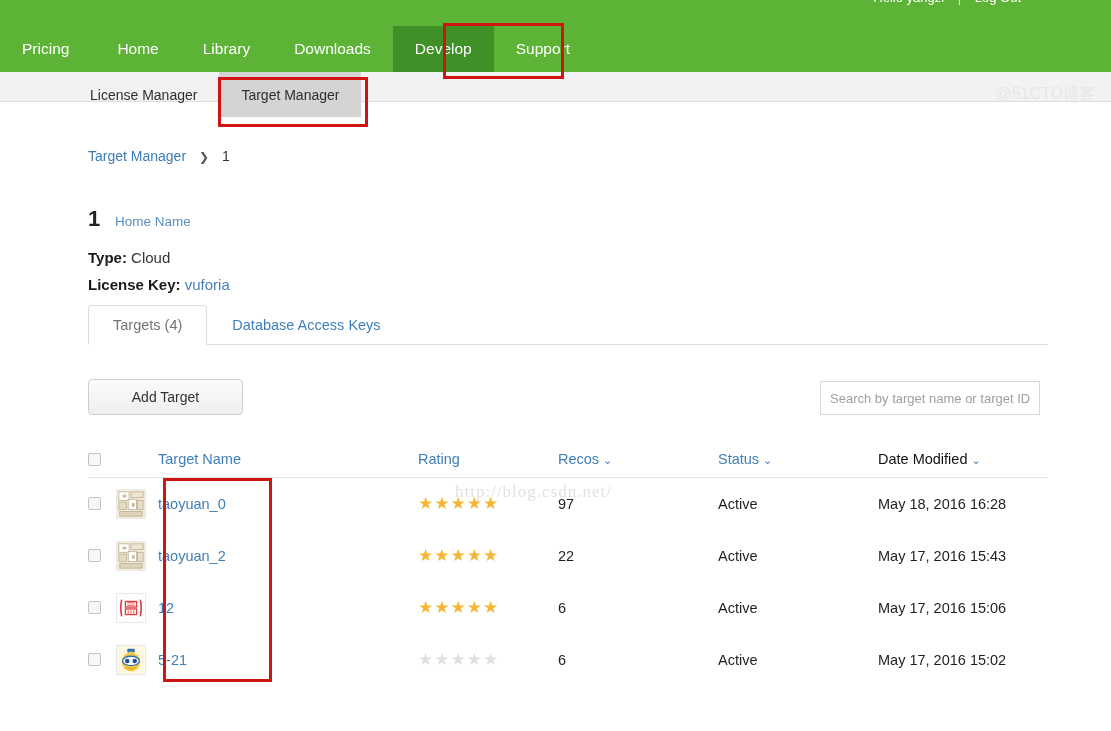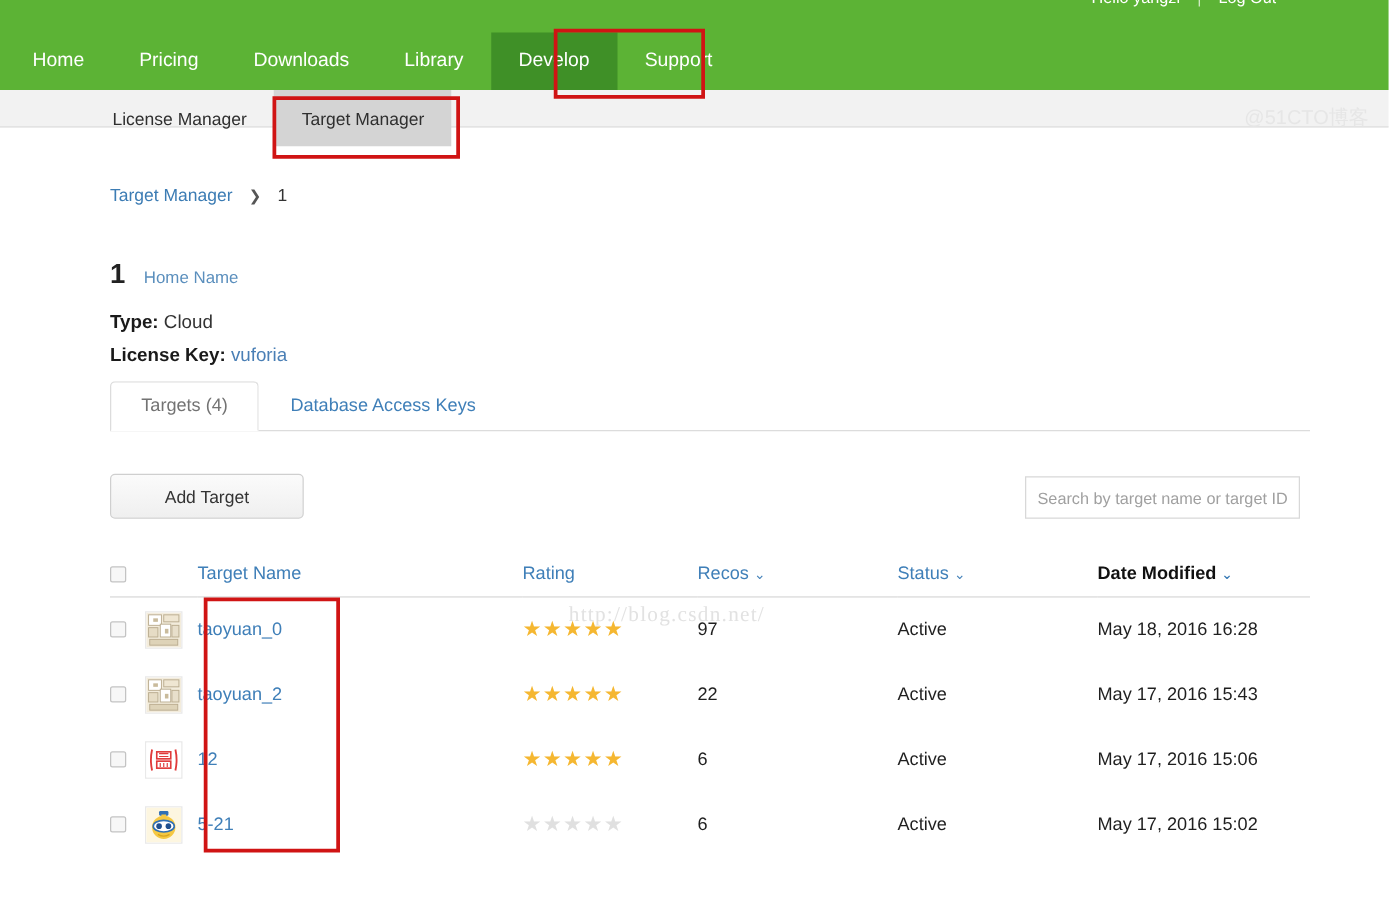--- a/index.html
+++ b/index.html
@@ -141,21 +141,21 @@
   
   .tbl {
     position:absolute; left:88px; top:328px;
     width:960px; border-collapse:collapse;
   }
   .tbl th {
     text-align:left; font-weight:normal; font-size:14.5px;
     color:#3f7fb8; padding:6px 0 10px 0;
     border-bottom:1px solid #e2e2e2; vertical-align:middle;
   }
-  .tbl th.sorted { color:#111; font-weight:bold;margin-left:40px; }
+  .tbl th.sorted { color:#111; font-weight:normal;margin-left:40px; }
   .tbl th .caret { color:#3f7fb8; font-size:11px; margin-left:4px; }
   .tbl td {
     font-size:14.5px; color:#222; padding:0;
     height:52px; vertical-align:middle;
   }
   .col-chk { width:28px; }
   .col-thumb { width:42px; }
   .col-name { width:260px; }
   .col-rating { width:140px; }
   .col-recos { width:160px; }
@@ -181,31 +181,31 @@
 <div class="page">
 
   <div class="topbar">
     <div class="acct-strip">
       <span>Hello yangzi</span>
       <span class="sep">|</span>
       <a>Log Out</a>
     </div>
 
     <nav class="mainnav">
+      <div class="nav-item">
+          <span>Pricing</span>
+        </div>
       <div class="nav-item first">
           <span>Home</span>
         </div>
       <div class="nav-item">
-          <span>Pricing</span>
+          <span>Library</span>
         </div>
       <div class="nav-item">
           <span>Downloads</span>
-        </div>
-      <div class="nav-item">
-          <span>Library</span>
         </div>
       <div class="nav-item active">
           <span>Develop</span>
         </div>
       <div class="nav-item">
           <span>Support</span>
         </div>
     </nav>
   </div>
 

